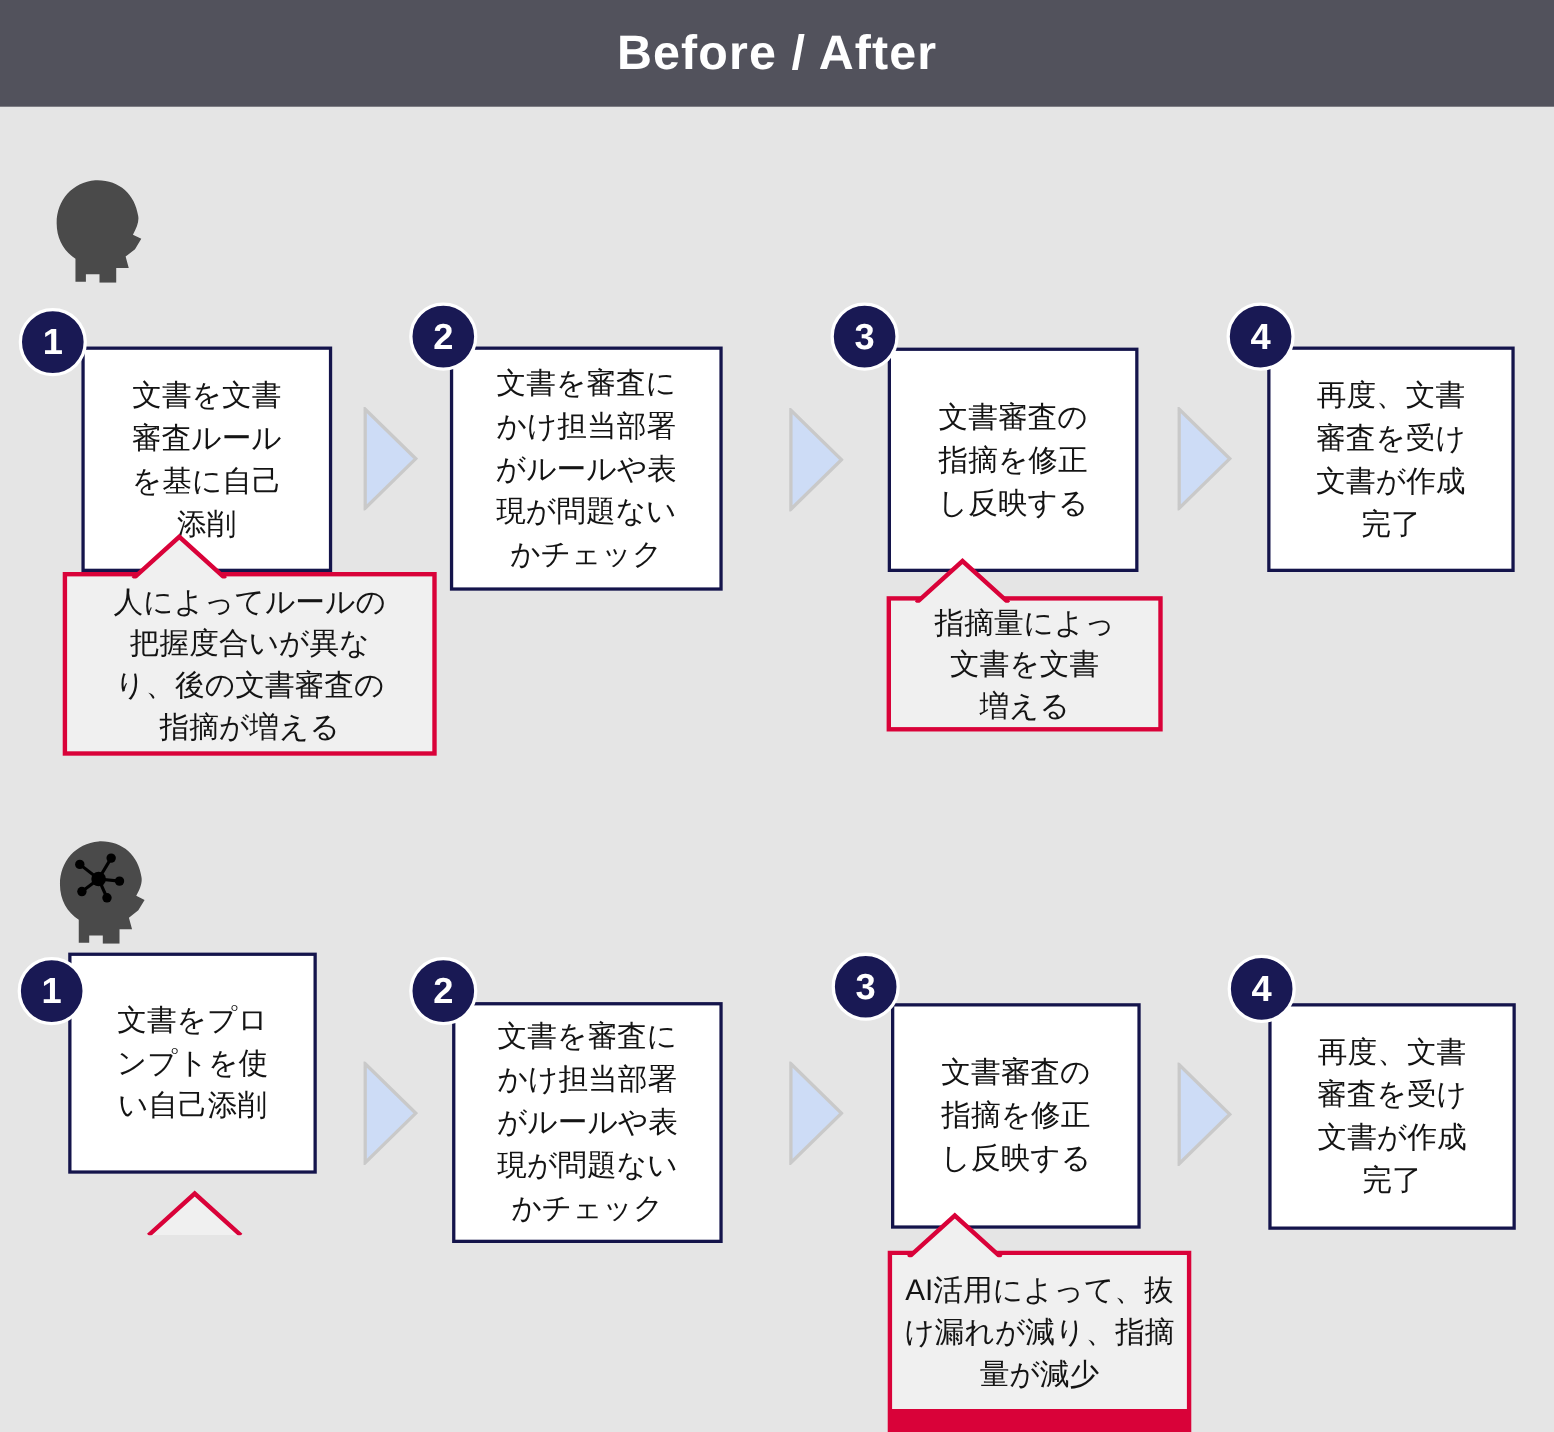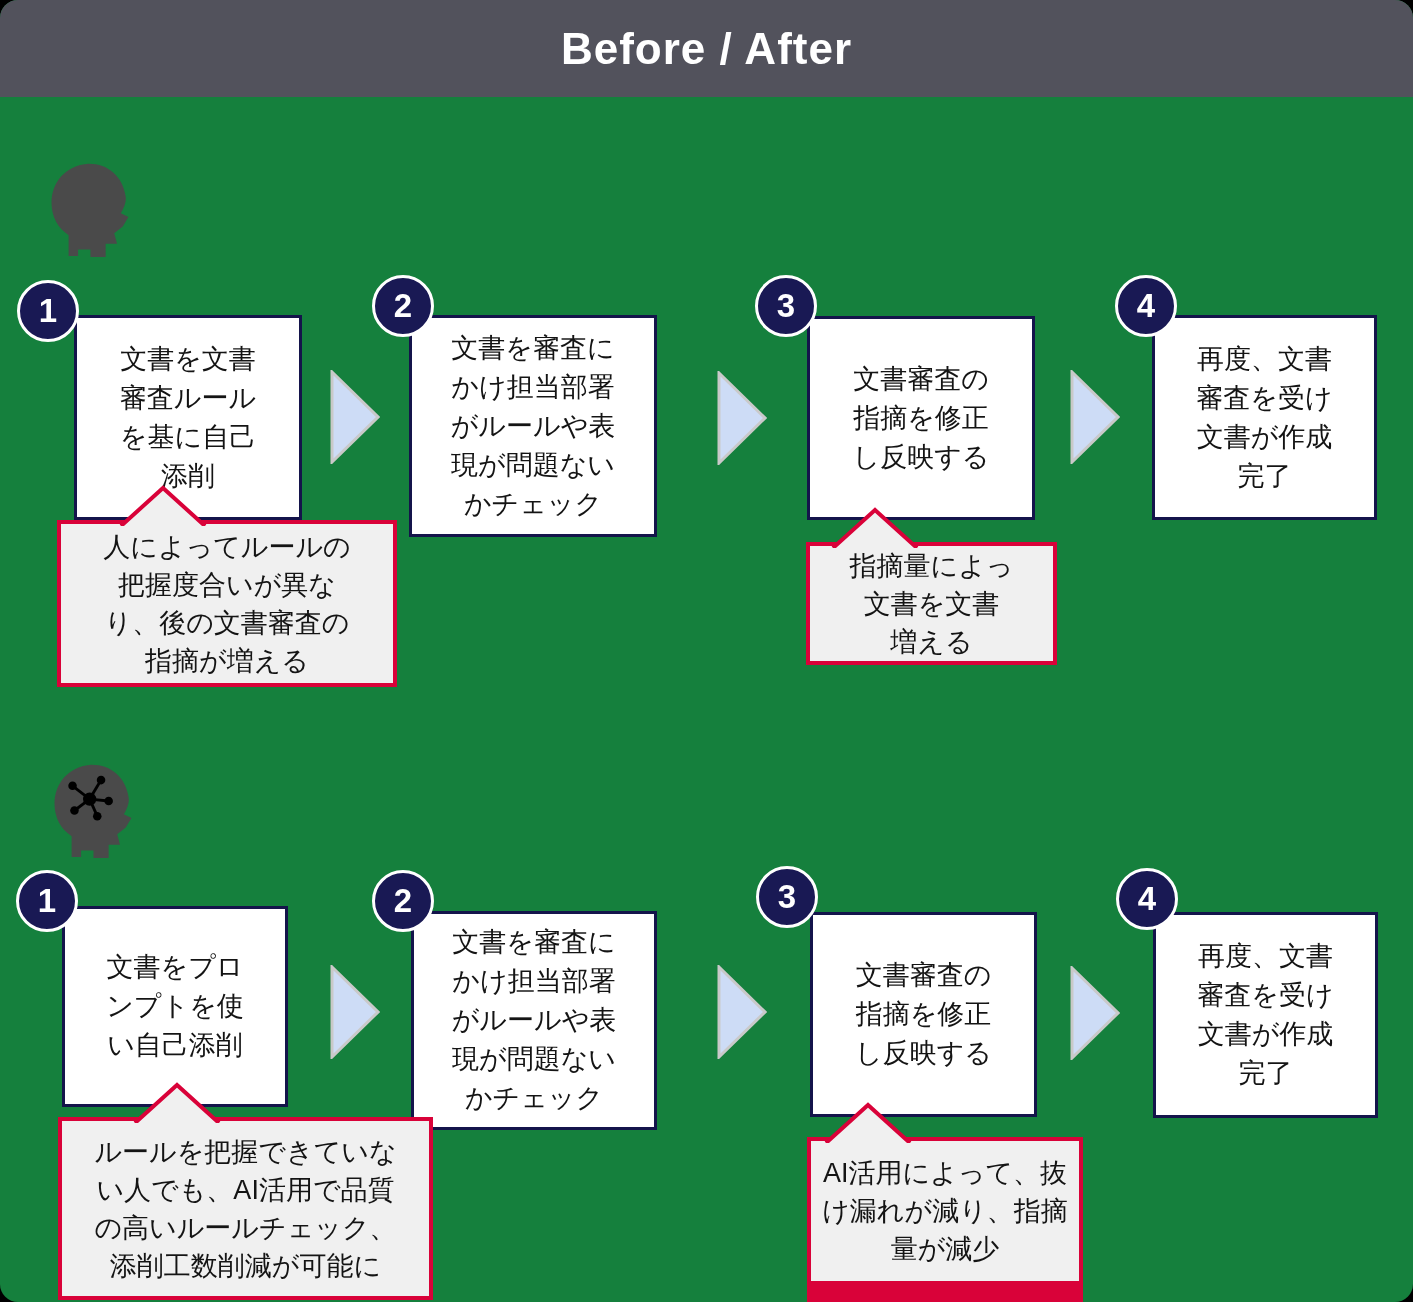--- a/index.html
+++ b/index.html
@@ -1,19 +1,18 @@
 <!DOCTYPE html>
 <html><head>
 <meta charset="utf-8">
 <style>
   html,body{margin:0;padding:0;background:#000;}
   #canvas{
-    position:relative;width:1413px;height:1302px;background:#15803d;overflow:hidden;
+    position:relative;width:1413px;height:1302px;background:#e5e5e5;overflow:hidden;
     font-family:"Liberation Sans","DejaVu Sans",sans-serif;
-    border-radius:18px;
   }
   .header{
     position:absolute;left:0;top:0;width:1413px;height:97px;background:#52525c;
     display:flex;align-items:center;justify-content:center;
   }
   .header span{color:#fff;font-size:44px;font-weight:bold;letter-spacing:1px;}
   .box{
     position:absolute;background:#fff;border:3px solid #14144b;box-sizing:border-box;
     display:flex;align-items:center;justify-content:center;text-align:center;
     z-index:1;
@@ -139,21 +138,21 @@
   <div class="badge" style="left:372px;top:870px;">
       <span>2</span>
     </div>
   <div class="badge" style="left:756px;top:866px;">
       <span>3</span>
     </div>
   <div class="badge" style="left:1116px;top:868px;">
       <span>4</span>
     </div>
 
-  <div class="box" style="left:62px;top:906px;width:226px;height:201px;">
+  <div class="box" style="left:62px;top:866px;width:226px;height:201px;">
     <span>文書をプロ
 ンプトを使
 い自己添削</span>
   </div>
   <div class="box" style="left:411px;top:911px;width:246px;height:219px;">
     <span>文書を審査に
 かけ担当部署
 がルールや表
 現が問題ない
 かチェック</span>
@@ -173,26 +172,20 @@
   <svg class="arrow" style="left:330px;top:965px;" width="50" height="94" viewBox="0 0 50 94">
     <polygon points="2,2 48,47 2,92" fill="#cddcf6" stroke="#c9c9c9" stroke-width="3"></polygon>
   </svg>
   <svg class="arrow" style="left:717px;top:965px;" width="50" height="94" viewBox="0 0 50 94">
     <polygon points="2,2 48,47 2,92" fill="#cddcf6" stroke="#c9c9c9" stroke-width="3"></polygon>
   </svg>
   <svg class="arrow" style="left:1070px;top:966px;" width="50" height="94" viewBox="0 0 50 94">
     <polygon points="2,2 48,47 2,92" fill="#cddcf6" stroke="#c9c9c9" stroke-width="3"></polygon>
   </svg>
 
-  <div class="callout" style="left:58px;top:1117px;width:375px;height:183px;">
-    <span>ルールを把握できていな
-い人でも、AI活用で品質
-の高いルールチェック、
-添削工数削減が可能に</span>
-  </div>
   <svg class="notch" style="left:133px;top:1081px;" width="88" height="42" viewBox="0 0 88 42">
     <path d="M2,42 L44,4 L86,42" fill="#f0f0f0" stroke="#d90239" stroke-width="4"></path>
   </svg>
 
   <div class="callout" style="left:763px;top:1137px;width:276px;height:165px;border-bottom-width:21px;margin-left:44px;">
     <span>AI活用によって、抜
 け漏れが減り、指摘
 量が減少</span>
   </div>
   <svg class="notch" style="left:824px;top:1101px;" width="88" height="42" viewBox="0 0 88 42">

